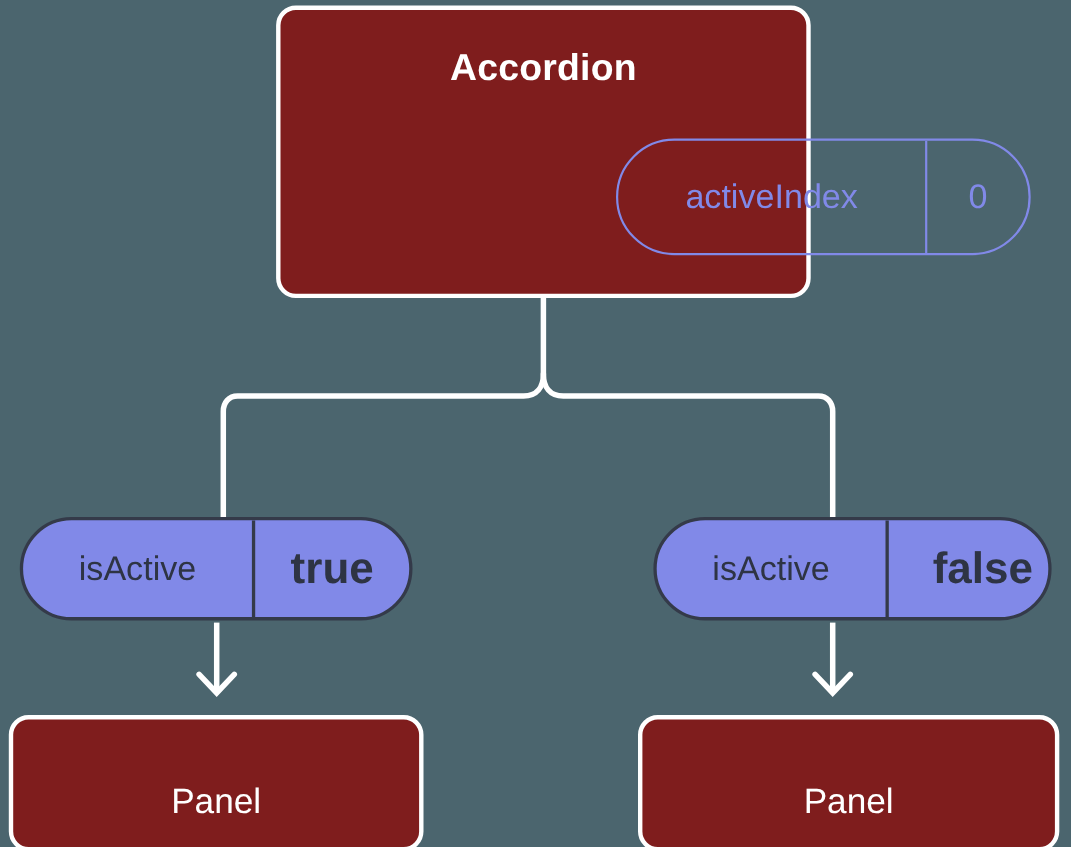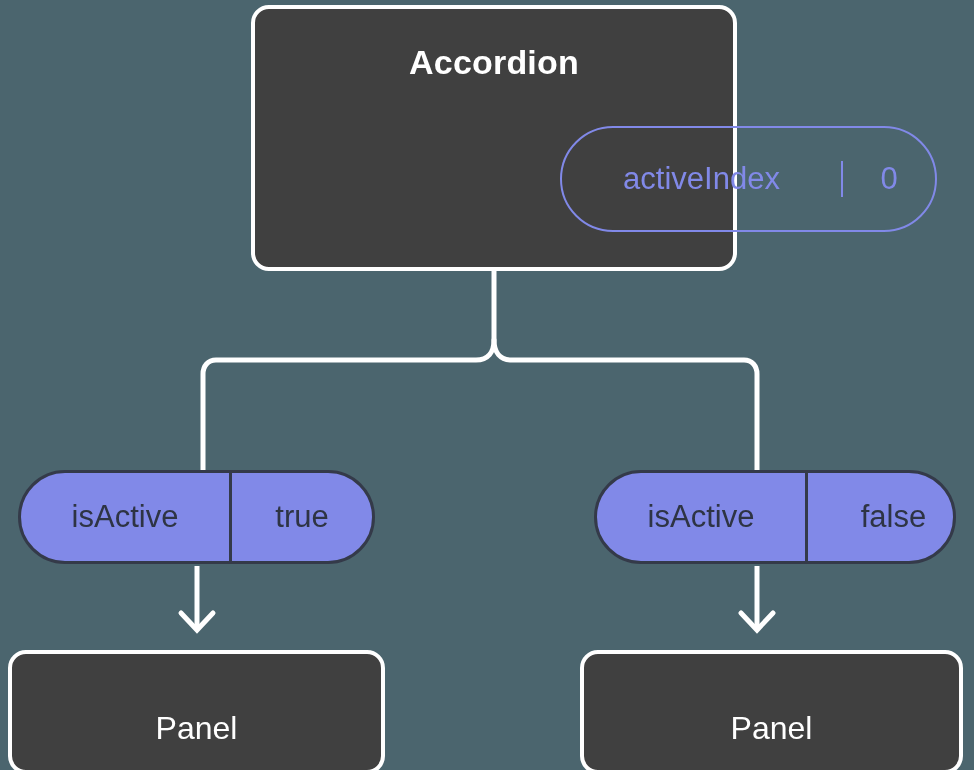--- a/index.html
+++ b/index.html
@@ -25,21 +25,21 @@
     left: 0; top: 0;
     width: 974px;
     height: 770px;
     pointer-events: none;
   }
 
   
   .card {
     position: absolute;
     box-sizing: border-box;
-    background: #404040;
+    background: #7f1d1d;
     border: 4px solid #ffffff;
     border-radius: 18px;
   }
   #root-card {
     left: 251px;
     top: 5px;
     width: 486px;
     height: 266px;
   }
   #root-title {
@@ -73,21 +73,20 @@
     white-space: nowrap;
   }
 
   #root-pill {
     left: 305px;
     top: 117px;
     width: 377px;
     height: 106px;
     border: 2px solid #8189e8;
     background: transparent;
-    align-items: center;
   }
   #root-pill .pill-key {
     flex: 0 0 281px;
     border-right: 2px solid #8189e8;
     color: #8189e8;
     font-size: 31px;
     font-weight: 400;
   }
   #root-pill .pill-val {
     flex: 1 1 auto;
@@ -103,22 +102,22 @@
     justify-content: space-between;
   }
   .pill-filled .pill-key {
     border-right: 3px solid #343a49;
     color: #2e3444;
     font-size: 31px;
     font-weight: 400;
   }
   .pill-filled .pill-val {
     color: #2e3444;
-    font-size: 31px;
-    font-weight: 400;
+    font-size: 40px;
+    font-weight: 700;
   }
   #pill-left {
     left: 18px;
     top: 470px;
     width: 357px;
     height: 94px;
   }
   #pill-left .pill-key { flex: 0 0 211px; }
   #pill-left .pill-val { flex: 1 1 auto; }
 

